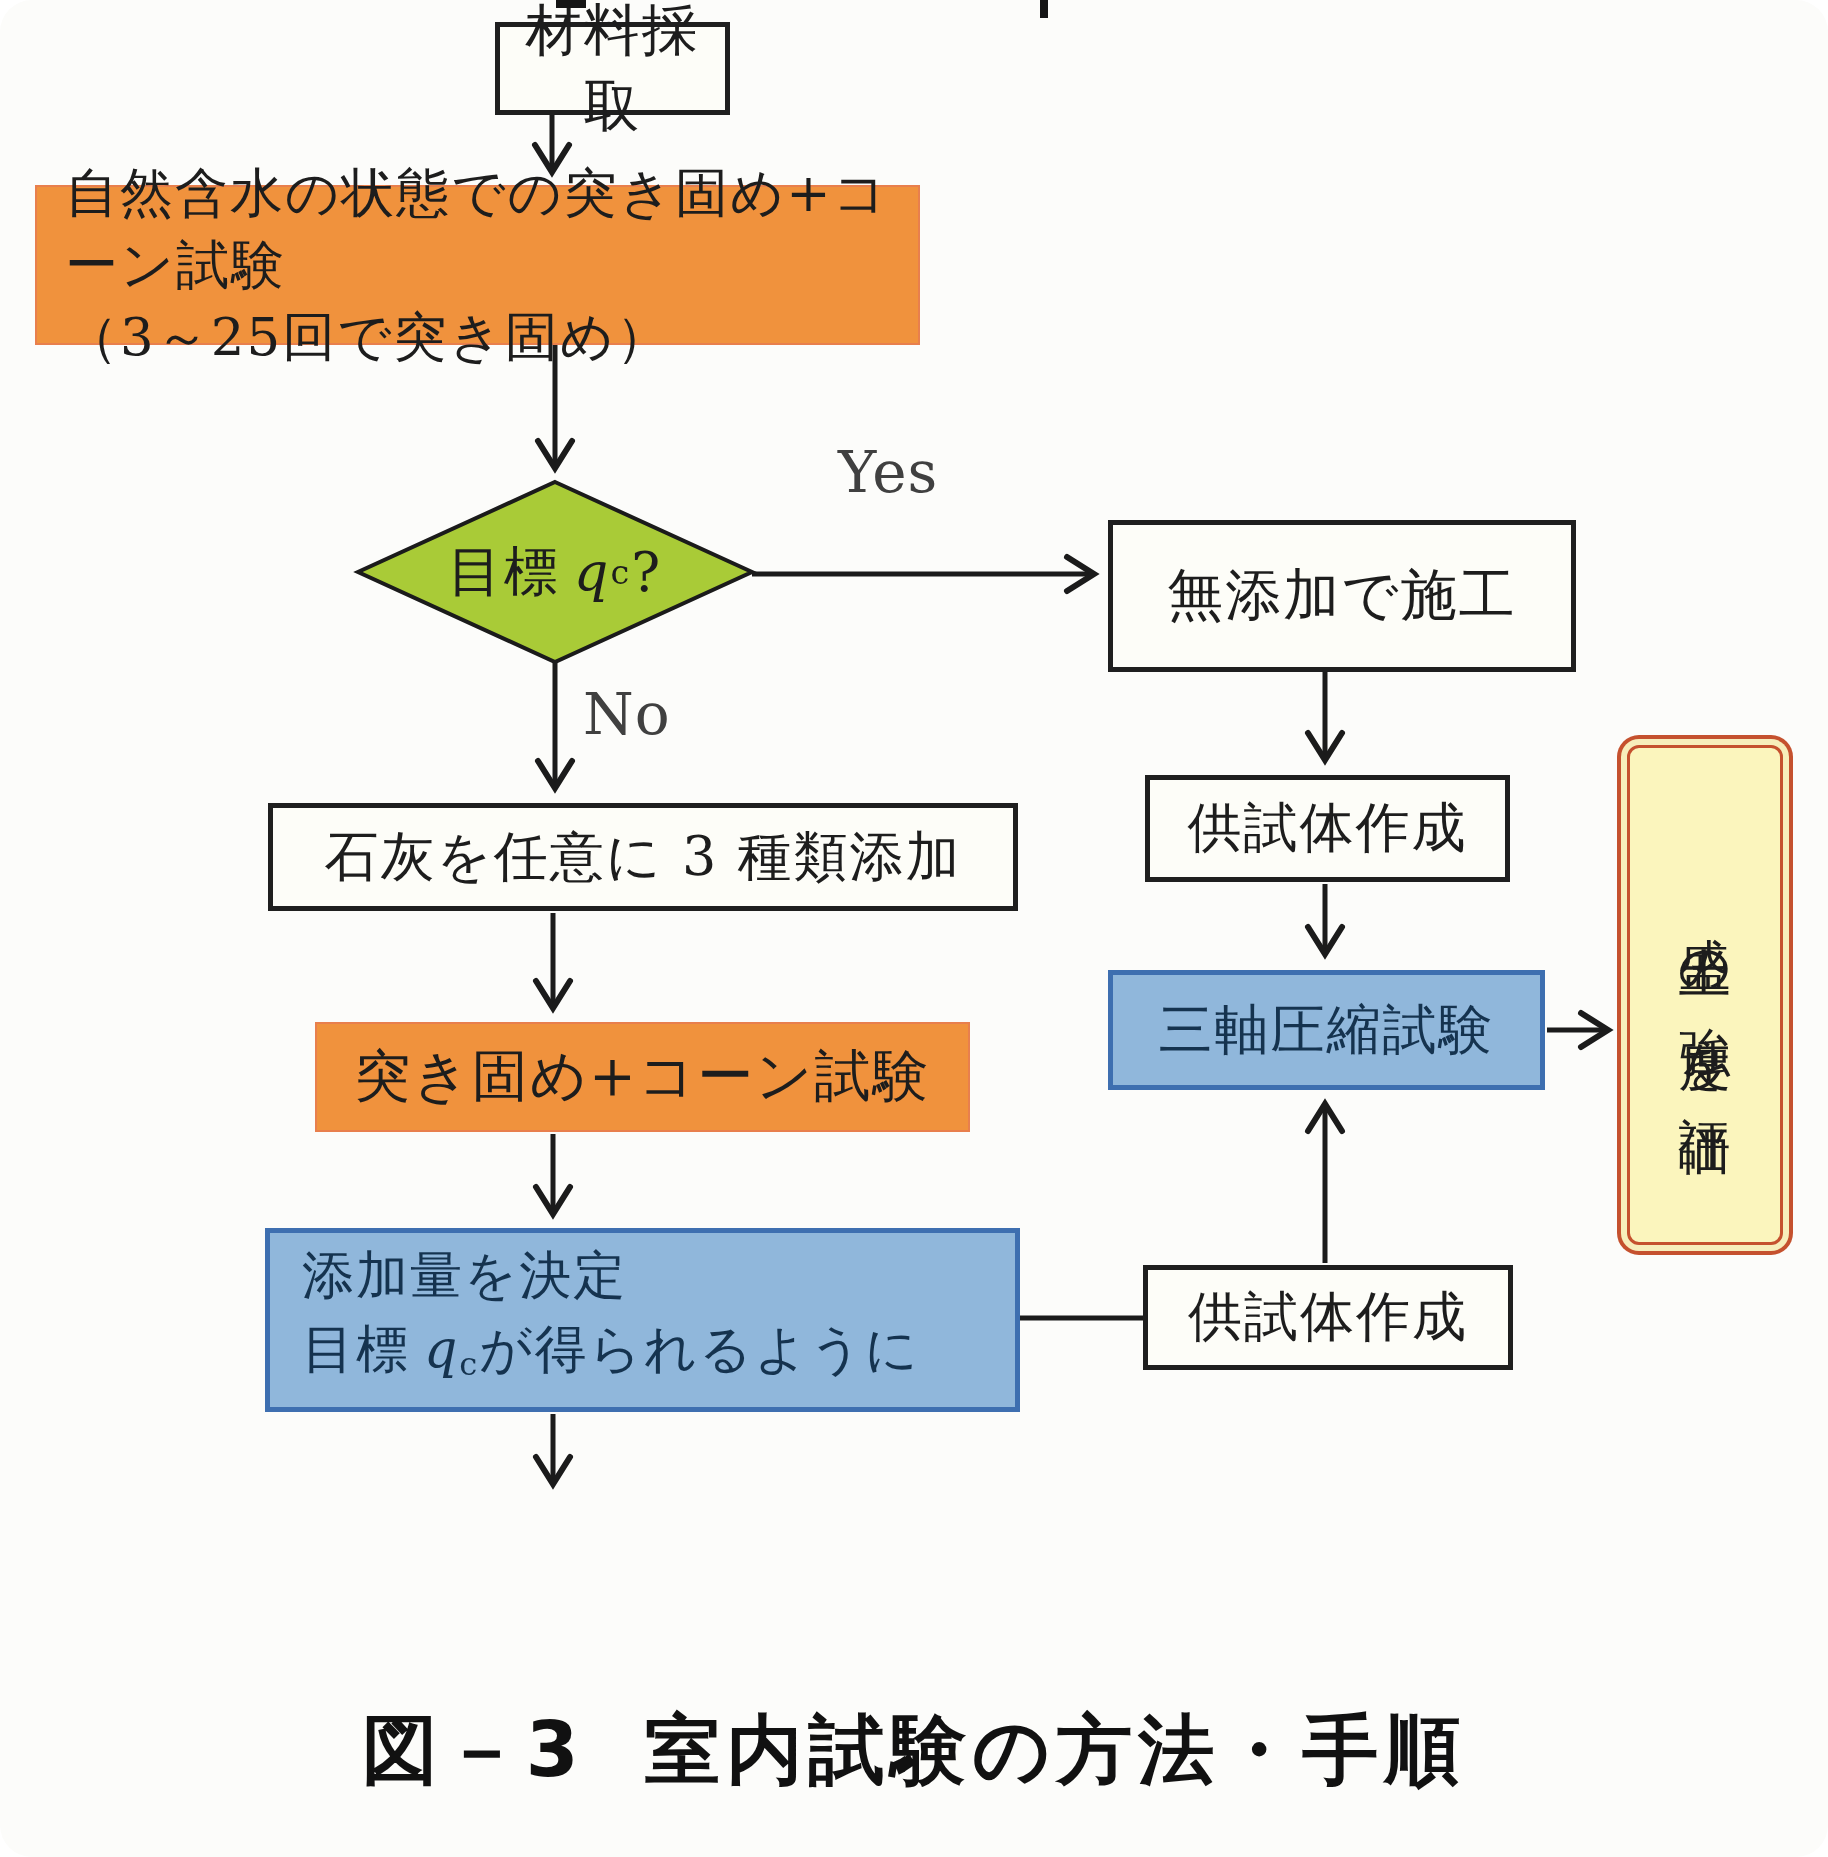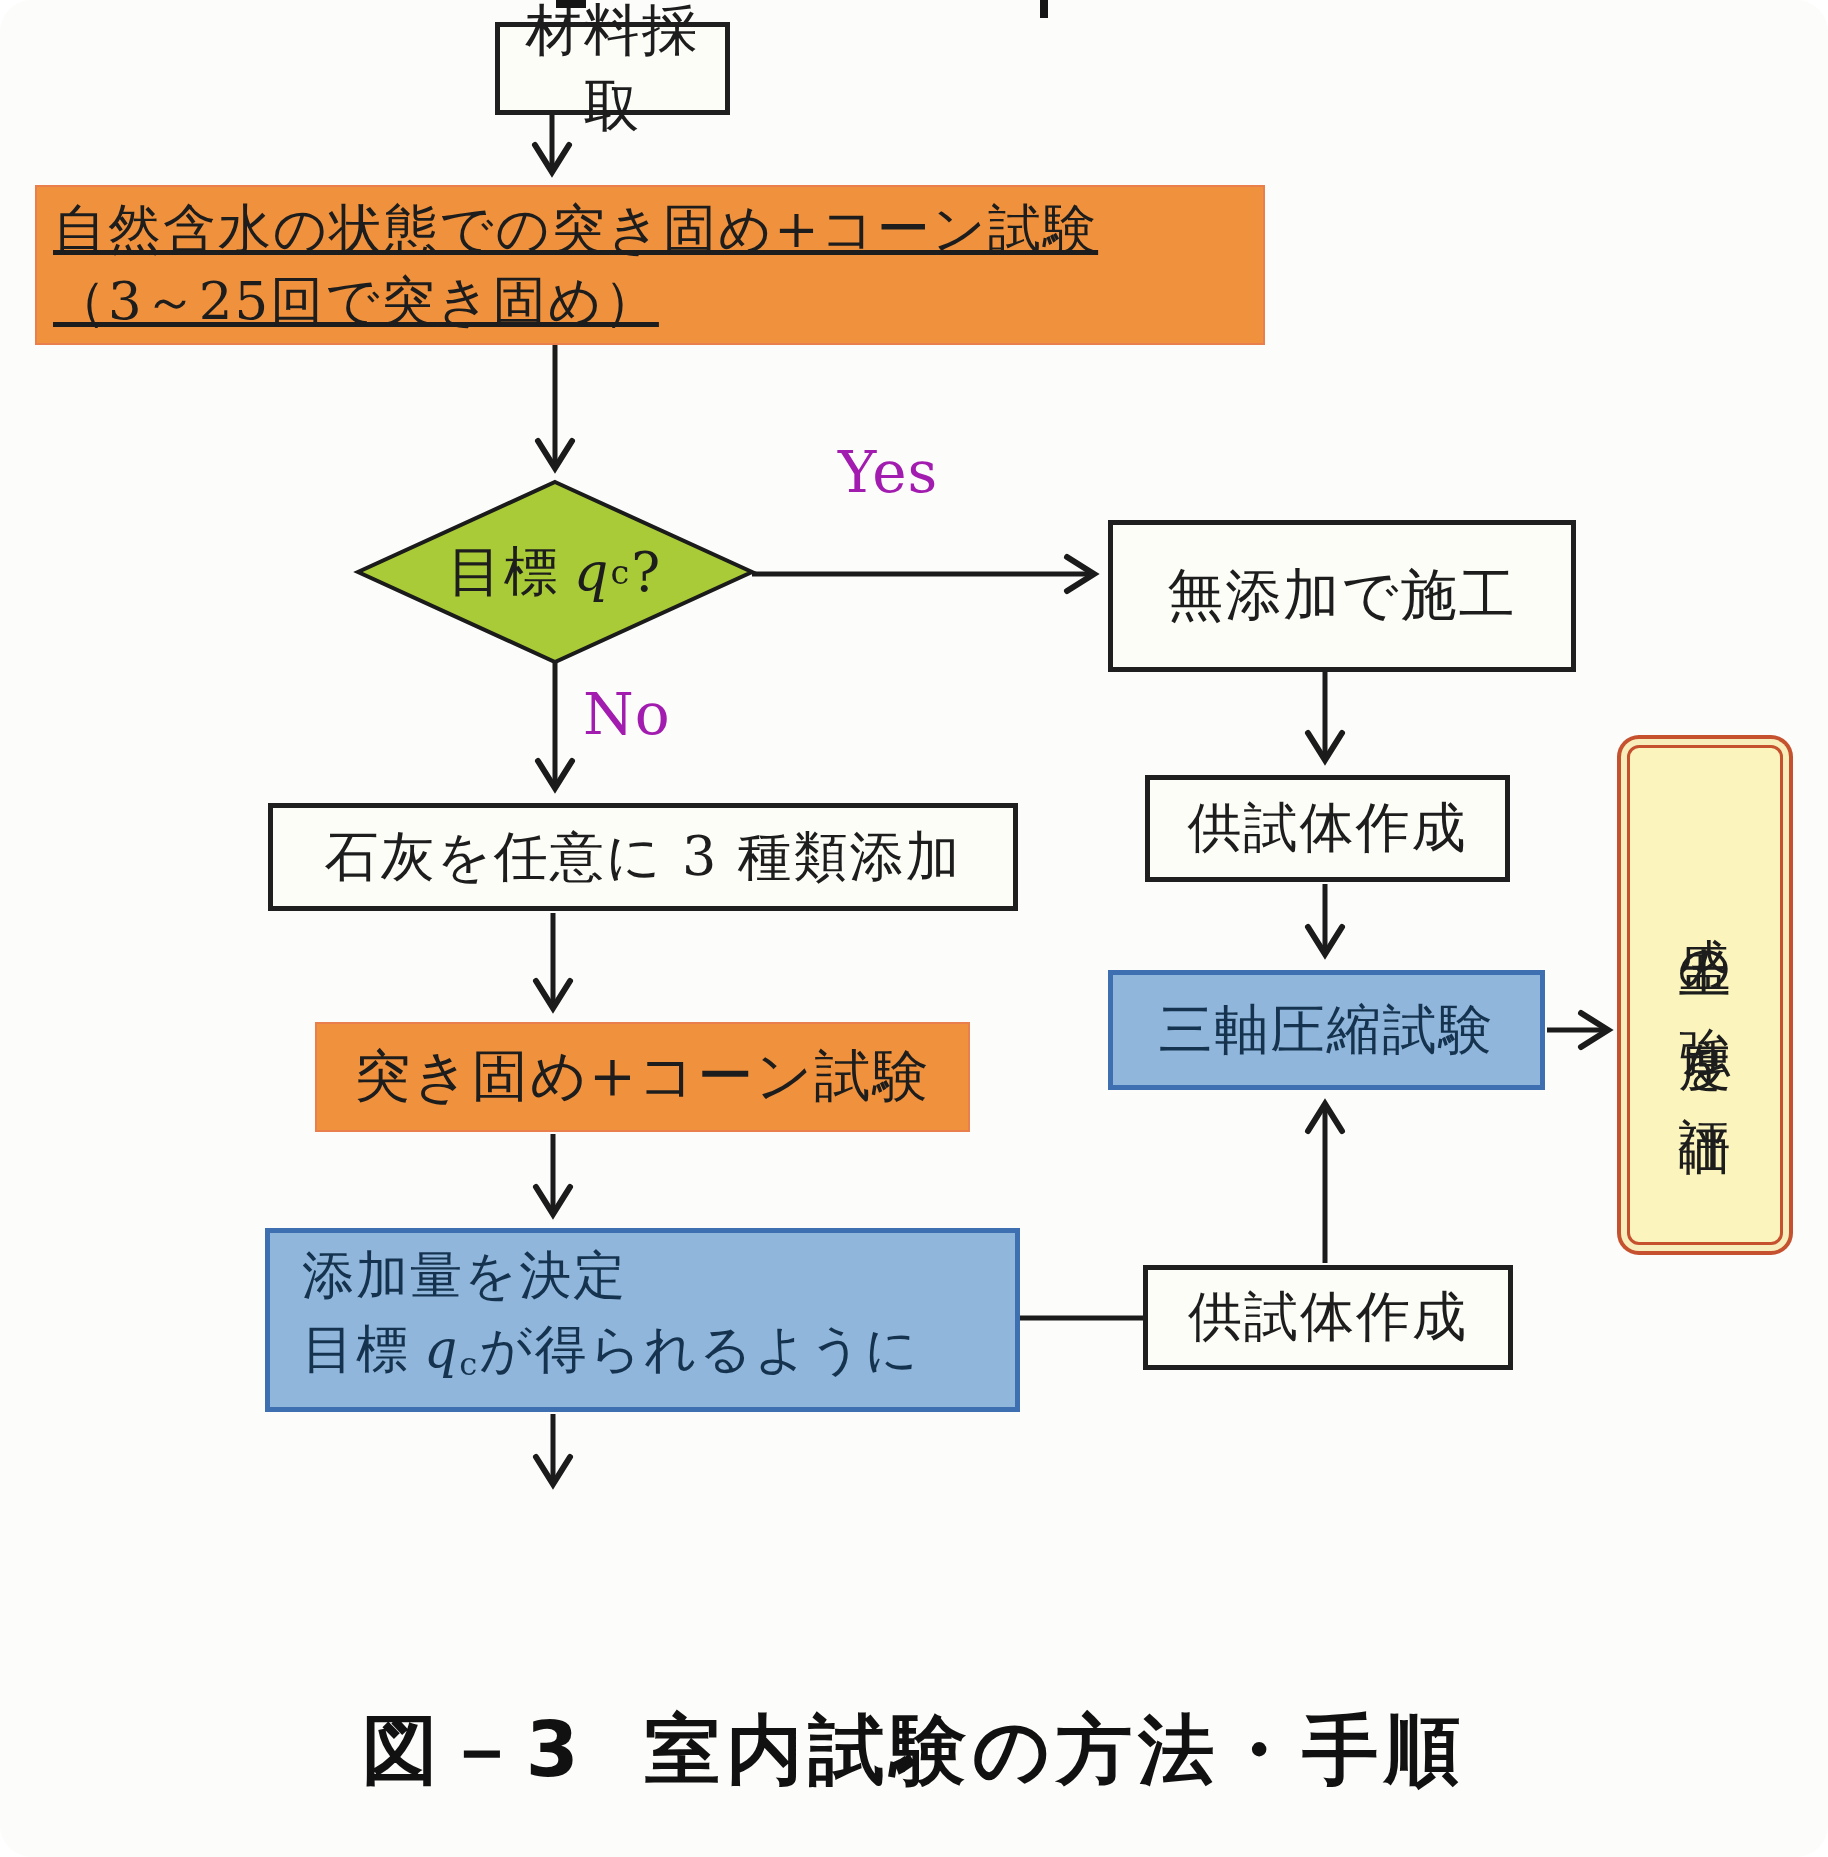--- a/index.html
+++ b/index.html
@@ -42,21 +42,21 @@
   }
   .lbl-56{font-size:56px;}
   .lbl-54{font-size:54px;}
   .lbl-53{font-size:53px;}
   .lbl-52{font-size:52px;}
   .multiline{flex-direction:column;align-items:flex-start;justify-content:center;text-align:left;}
   .qvar{font-style:italic;font-family:"DejaVu Serif","Liberation Serif",serif;margin-left:14px;}
   .qsub{font-size:0.62em;vertical-align:-0.25em;}
   .edge-label{
     position:absolute;z-index:3;
-    font-size:58px;color:#a21caf;
+    font-size:58px;color:#404040;
     letter-spacing:1px;
   }
   .diamond-label{
     position:absolute;z-index:3;
     display:flex;align-items:center;justify-content:center;
     font-size:54px;letter-spacing:2px;
   }
   .vertical-box{
     writing-mode:vertical-rl;
     letter-spacing:10px;
@@ -96,21 +96,21 @@
     <line x1="553" y1="1134" x2="553" y2="1214" stroke="#1b1b1b" stroke-width="5" marker-end="url(#ah)"></line>
     <line x1="553" y1="1414" x2="553" y2="1484" stroke="#1b1b1b" stroke-width="5" marker-end="url(#ah)"></line>
     <line x1="1020" y1="1318" x2="1146" y2="1318" stroke="#1b1b1b" stroke-width="5"></line>
     <line x1="1325" y1="1263" x2="1325" y2="1104" stroke="#1b1b1b" stroke-width="5" marker-end="url(#ah)"></line>
   </svg>
 
   <div class="node whitebox lbl-56" style="left:495px;top:22px;width:235px;height:93px;">
     <span>材料採取</span>
   </div>
 
-  <div class="node orangebox multiline lbl-53" style="left:35px;top:185px;width:1230px;height:160px;padding-left:16px;line-height:72px;text-decoration:underline;">
+  <div class="node orangebox multiline lbl-53" style="left:35px;top:185px;width:885px;height:160px;padding-left:28px;line-height:72px;">
     <span>自然含水の状態での突き固め+コーン試験</span>
     <span>（3～25回で突き固め）</span>
   </div>
 
   <div class="diamond-label" style="left:395px;top:518px;width:320px;height:108px;">
     <span>目標</span>
     <span class="qvar">q</span>
     <span class="qsub">c</span>
     <span>?</span>
   </div>

